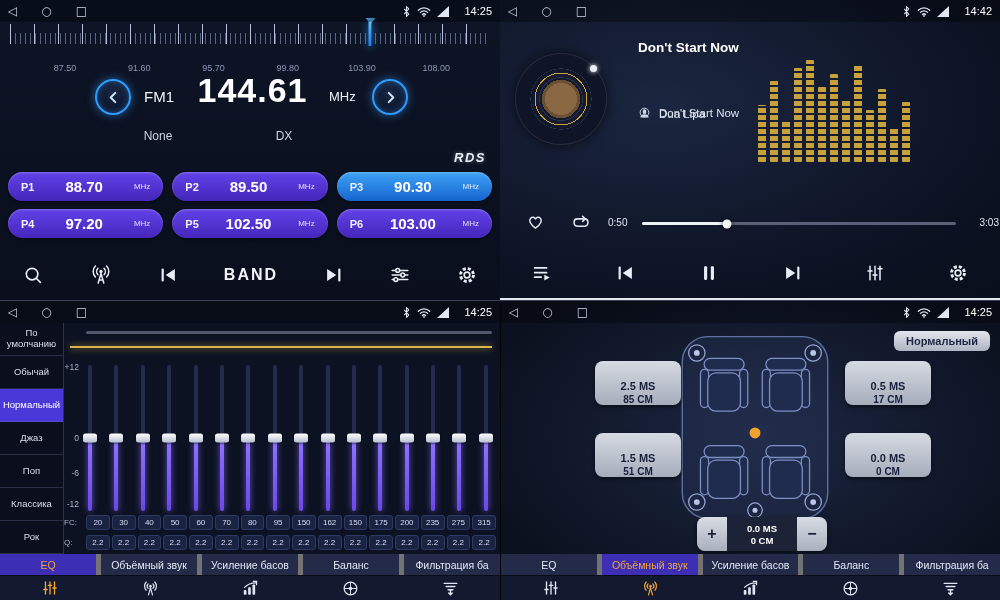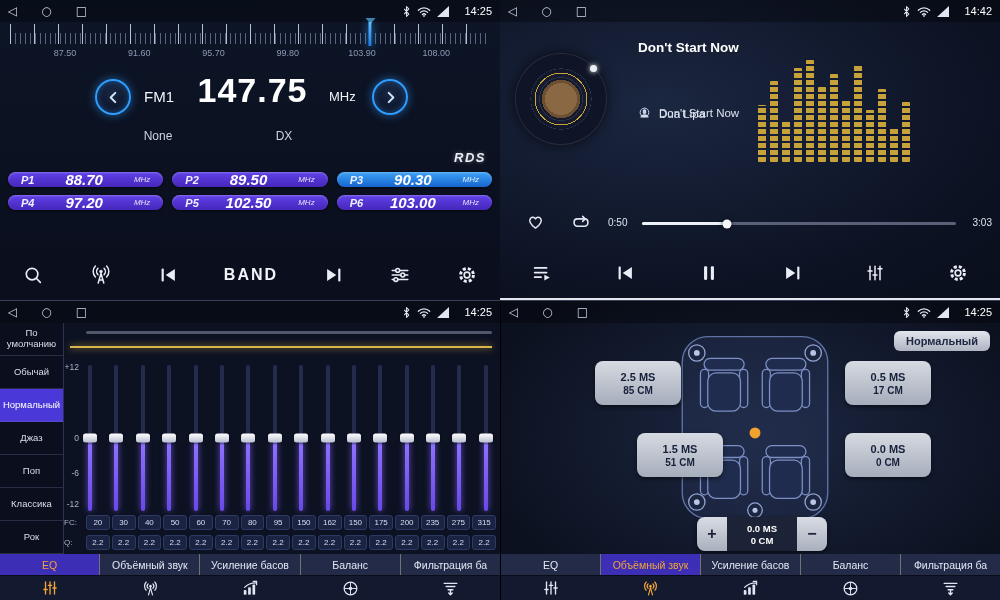--- a/index.html
+++ b/index.html
@@ -28,39 +28,39 @@
   .ruler{position:absolute;left:0;right:0;top:24px;height:40px;}
   .ticks{position:absolute;left:10px;right:10px;top:0;height:20px;}
   .ticks::before{content:"";position:absolute;left:0;right:0;top:9px;bottom:0;
     background:repeating-linear-gradient(90deg,rgba(150,165,200,.55) 0 1px,transparent 1px 5px);}
   .ticks::after{content:"";position:absolute;inset:0;
     background:repeating-linear-gradient(90deg,rgba(200,210,235,.9) 0 1px,transparent 1px 24px);}
   .needle{position:absolute;top:-2px;width:3px;height:24px;background:linear-gradient(180deg,#5cc0ff,#1e7de8);
     box-shadow:0 0 9px #2f9dff;transform:translateX(-50%);}
   .needle::before{content:"";position:absolute;left:50%;top:-4px;transform:translateX(-50%);
     border-left:5px solid transparent;border-right:5px solid transparent;border-top:6px solid #5cc0ff;}
-  .ruler-labels{position:absolute;left:0;right:0;top:24px;height:12px;}
+  .ruler-labels{position:absolute;left:0;right:0;top:39px;height:12px;}
   .scale-label{position:absolute;transform:translateX(-50%);font-size:9px;color:#8d98b5;}
 
   .nav-circle{position:absolute;width:36px;height:36px;border-radius:50%;border:2px solid #2f9dff;cursor:pointer;
     background:radial-gradient(circle at 50% 35%,#1a2742,#0b1328 75%);
     box-shadow:0 0 10px rgba(47,157,255,.55), inset 0 0 7px rgba(47,157,255,.45);
     display:flex;align-items:center;justify-content:center;}
   .nav-circle.left{left:95px;top:79px;}
   .nav-circle.right{left:372px;top:79px;}
   .band-label{position:absolute;left:133px;top:88px;width:52px;text-align:center;font-size:15px;color:#f2f5fb;}
   .freq-big{position:absolute;left:180px;top:71px;width:145px;text-align:center;font-size:34px;font-weight:bold;letter-spacing:1px;color:#fff;}
   .freq-unit{position:absolute;left:329px;top:89px;font-size:13px;color:#eef1f8;}
   .mode-left{position:absolute;left:130px;top:129px;width:56px;text-align:center;font-size:12px;color:#ccd3e3;}
   .mode-right{position:absolute;left:268px;top:129px;width:32px;text-align:center;font-size:12px;color:#ccd3e3;}
   .rds{position:absolute;right:14px;top:150px;font-size:13px;font-weight:bold;font-style:italic;letter-spacing:1.5px;color:#e9edf5;text-shadow:0 0 4px rgba(255,255,255,.35);}
 
   .presets{position:absolute;left:0;right:0;top:172px;display:grid;grid-template-columns:repeat(3,1fr);gap:8px 9px;padding:0 8px;}
-  .preset{height:15px;border:none;border-radius:15px;display:flex;align-items:center;padding:0 13px;cursor:pointer;color:#fff;
-    background:linear-gradient(180deg,#6142e8,#4526bb);box-shadow:inset 0 1px 2px rgba(255,255,255,.25),0 1px 3px rgba(0,0,0,.5);font-style:italic;}
+  .preset{height:29px;border:none;border-radius:15px;display:flex;align-items:center;padding:0 13px;cursor:pointer;color:#fff;
+    background:linear-gradient(180deg,#6142e8,#4526bb);box-shadow:inset 0 1px 2px rgba(255,255,255,.25),0 1px 3px rgba(0,0,0,.5);}
   .preset.active{background:linear-gradient(180deg,#3ea2f5,#1565cf);}
   .p-id{font-size:11px;font-weight:bold;color:#eef0ff;}
   .p-freq{flex:1;text-align:center;font-size:15px;font-weight:600;}
   .p-unit{font-size:8px;opacity:.85;}
 
   .toolbar{position:absolute;left:0;right:0;bottom:0;height:50px;display:flex;align-items:center;justify-content:space-around;}
   .tb-btn{background:none;border:none;color:#e9edf6;cursor:pointer;display:flex;align-items:center;justify-content:center;}
   .tb-label{font-size:16px;font-weight:bold;letter-spacing:2px;color:#f2f4fa;}
 
   
@@ -76,21 +76,21 @@
   .meta-row.album-row{top:106px;}
   .meta-icon{color:#cfd7ea;display:inline-flex;}
 
   .visualizer{position:absolute;left:258px;top:58px;width:158px;height:104px;display:flex;align-items:flex-end;gap:4px;}
   .vis-bar{width:8px;border-radius:1px;background:repeating-linear-gradient(to top,#c7a23b 0 5px,rgba(0,0,0,0) 5px 7px);}
 
   .icon-btn{position:absolute;background:none;border:none;color:#e2e7f1;cursor:pointer;}
   .icon-btn.heart{left:25px;top:211px;}
   .icon-btn.repeat{left:70px;top:212px;}
   .time-elapsed{position:absolute;left:108px;top:217px;font-size:10px;color:#dfe5f0;}
-  .time-duration{position:absolute;right:8px;top:217px;font-size:10px;color:#dfe5f0;}
+  .time-duration{position:absolute;right:1px;top:217px;font-size:10px;color:#dfe5f0;}
   .progress-track{position:absolute;left:142px;right:44px;top:222px;height:3px;background:#596078;border-radius:2px;cursor:pointer;}
   .progress-fill{height:100%;background:#eef1f6;border-radius:2px;}
   .progress-knob{position:absolute;top:50%;transform:translate(-50%,-50%);width:9px;height:9px;background:#f4f6fa;border-radius:50%;box-shadow:0 0 4px rgba(0,0,0,.8);}
 
   
   .side-list{position:absolute;left:0;top:22px;bottom:46px;width:64px;border-right:1px solid #2b3350;display:flex;flex-direction:column;background:rgba(8,12,24,.45);}
   .side-item{flex:1;display:flex;align-items:center;justify-content:center;text-align:center;font-size:9.5px;line-height:1.15;
     color:#d8deee;border-bottom:1px solid rgba(120,130,170,.28);padding:2px 3px;cursor:pointer;}
   .side-item.selected{background:#4a38d8;color:#fff;}
   .side-item.mode{flex:0 0 37px;font-weight:bold;font-size:9px;color:#fff;}
@@ -110,39 +110,39 @@
   .eq-value-row{position:absolute;left:64px;right:4px;display:flex;align-items:center;gap:2px;}
   .eq-value-row.fc{top:214px;}
   .eq-value-row.q{top:234px;}
   .row-label{width:20px;font-size:8px;color:#aab4d0;flex:0 0 20px;}
   .val-cell{flex:1;background:#1b2342;border:1px solid #2e3a66;border-radius:3px;font-size:8px;color:#d6ddf2;text-align:center;padding:2px 0;}
 
   
   .tabbar{position:absolute;left:0;right:0;bottom:0;z-index:6;}
   .tab-labels{display:flex;height:21px;background:#242b49;}
   .tab-label{flex:1;display:flex;align-items:center;justify-content:center;font-size:10.5px;color:#e2e7f4;
-    border-left:1px solid #737373;white-space:nowrap;overflow:hidden;cursor:pointer;}
+    border-left:5px solid #737373;white-space:nowrap;overflow:hidden;cursor:pointer;}
   .tab-label:first-child{border-left:none;}
   .tab-label.selected{background:#3c2fb5;color:#f2a338;}
   .tab-icons{display:flex;height:25px;background:#131a2f;border-top:1px solid #0a0d18;}
   .tab-icon{flex:1;display:flex;align-items:center;justify-content:center;color:#dfe5f2;cursor:pointer;}
   .tab-icon.selected{color:#f2a338;}
   .tab-icon svg{display:block;}
 
   
   .preset-chip{position:absolute;right:10px;top:30px;padding:4px 12px;border:none;border-radius:6px;cursor:pointer;
     background:linear-gradient(180deg,#e2e5ec,#aeb4c1);color:#1d2742;font-size:11px;font-weight:bold;}
   .delay-box{position:absolute;width:86px;height:44px;border-radius:8px;cursor:pointer;
     background:linear-gradient(180deg,#d6dae2,#a6adbb);color:#16203a;
-    display:flex;flex-direction:column;align-items:center;justify-content:center;gap:2px;box-shadow:0 2px 4px rgba(0,0,0,.5);}
+    display:flex;flex-direction:column;align-items:center;justify-content:flex-end;gap:2px;box-shadow:0 2px 4px rgba(0,0,0,.5);}
   .delay-box .ms{font-size:11px;font-weight:bold;}
   .delay-box .cm{font-size:10px;font-weight:bold;}
   .delay-box.fl{left:94px;top:60px;}
   .delay-box.fr{left:344px;top:60px;}
-  .delay-box.rl{left:94px;top:132px;margin-left:42px;}
+  .delay-box.rl{left:94px;top:132px;}
   .delay-box.rr{left:344px;top:132px;}
   .car-graphic{position:absolute;left:174px;top:30px;width:160px;height:193px;}
   .stepper{position:absolute;left:196px;top:216px;width:130px;height:34px;border-radius:8px;overflow:hidden;display:flex;
     background:#39415a;box-shadow:0 2px 5px rgba(0,0,0,.55);}
   .stepper button{width:30px;border:none;cursor:pointer;font-size:16px;font-weight:bold;color:#1a2338;
     background:linear-gradient(180deg,#d8dce4,#a9b0bd);}
   .stepper-value{flex:1;display:flex;flex-direction:column;align-items:center;justify-content:center;gap:1px;
     background:rgba(18,24,42,.72);color:#fff;font-size:9.5px;font-weight:bold;}
 </style>
 </head>
@@ -192,21 +192,21 @@
         </div>
     </div>
     <button class="nav-circle left">
       <span class="icon">
           <svg width="17" height="17" viewBox="0 0 24 24" fill="none" stroke="#cfe6ff" stroke-width="2.8" stroke-linecap="round" stroke-linejoin="round">
             <path d="M14.5 5.5 L8 12 L14.5 18.5"></path>
           </svg>
         </span>
     </button>
     <div class="band-label">FM1</div>
-    <div class="freq-big">147.75</div>
+    <div class="freq-big">144.61</div>
     <div class="freq-unit">MHz</div>
     <button class="nav-circle right">
       <span class="icon">
           <svg width="17" height="17" viewBox="0 0 24 24" fill="none" stroke="#cfe6ff" stroke-width="2.8" stroke-linecap="round" stroke-linejoin="round">
             <path d="M9.5 5.5 L16 12 L9.5 18.5"></path>
           </svg>
         </span>
     </button>
     <div class="mode-left">None</div>
     <div class="mode-right">DX</div>

